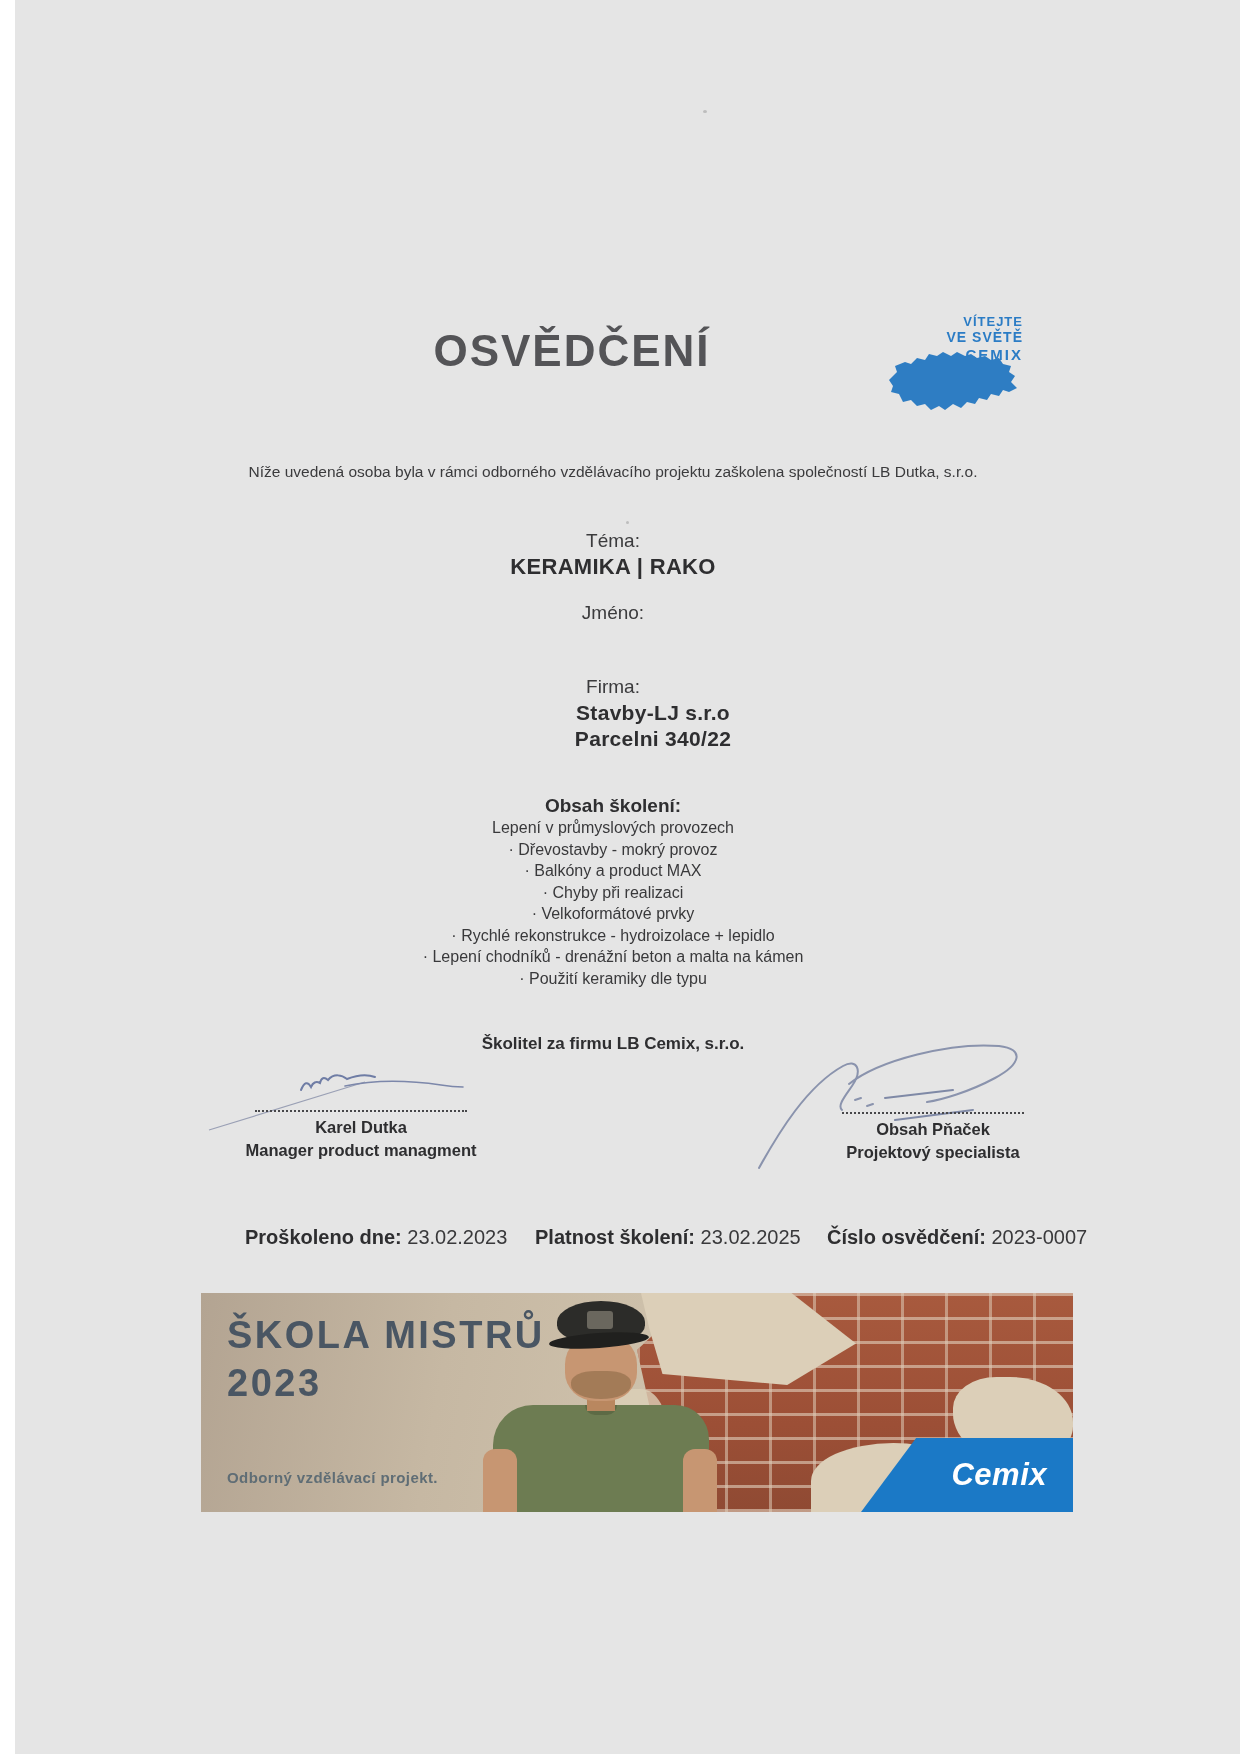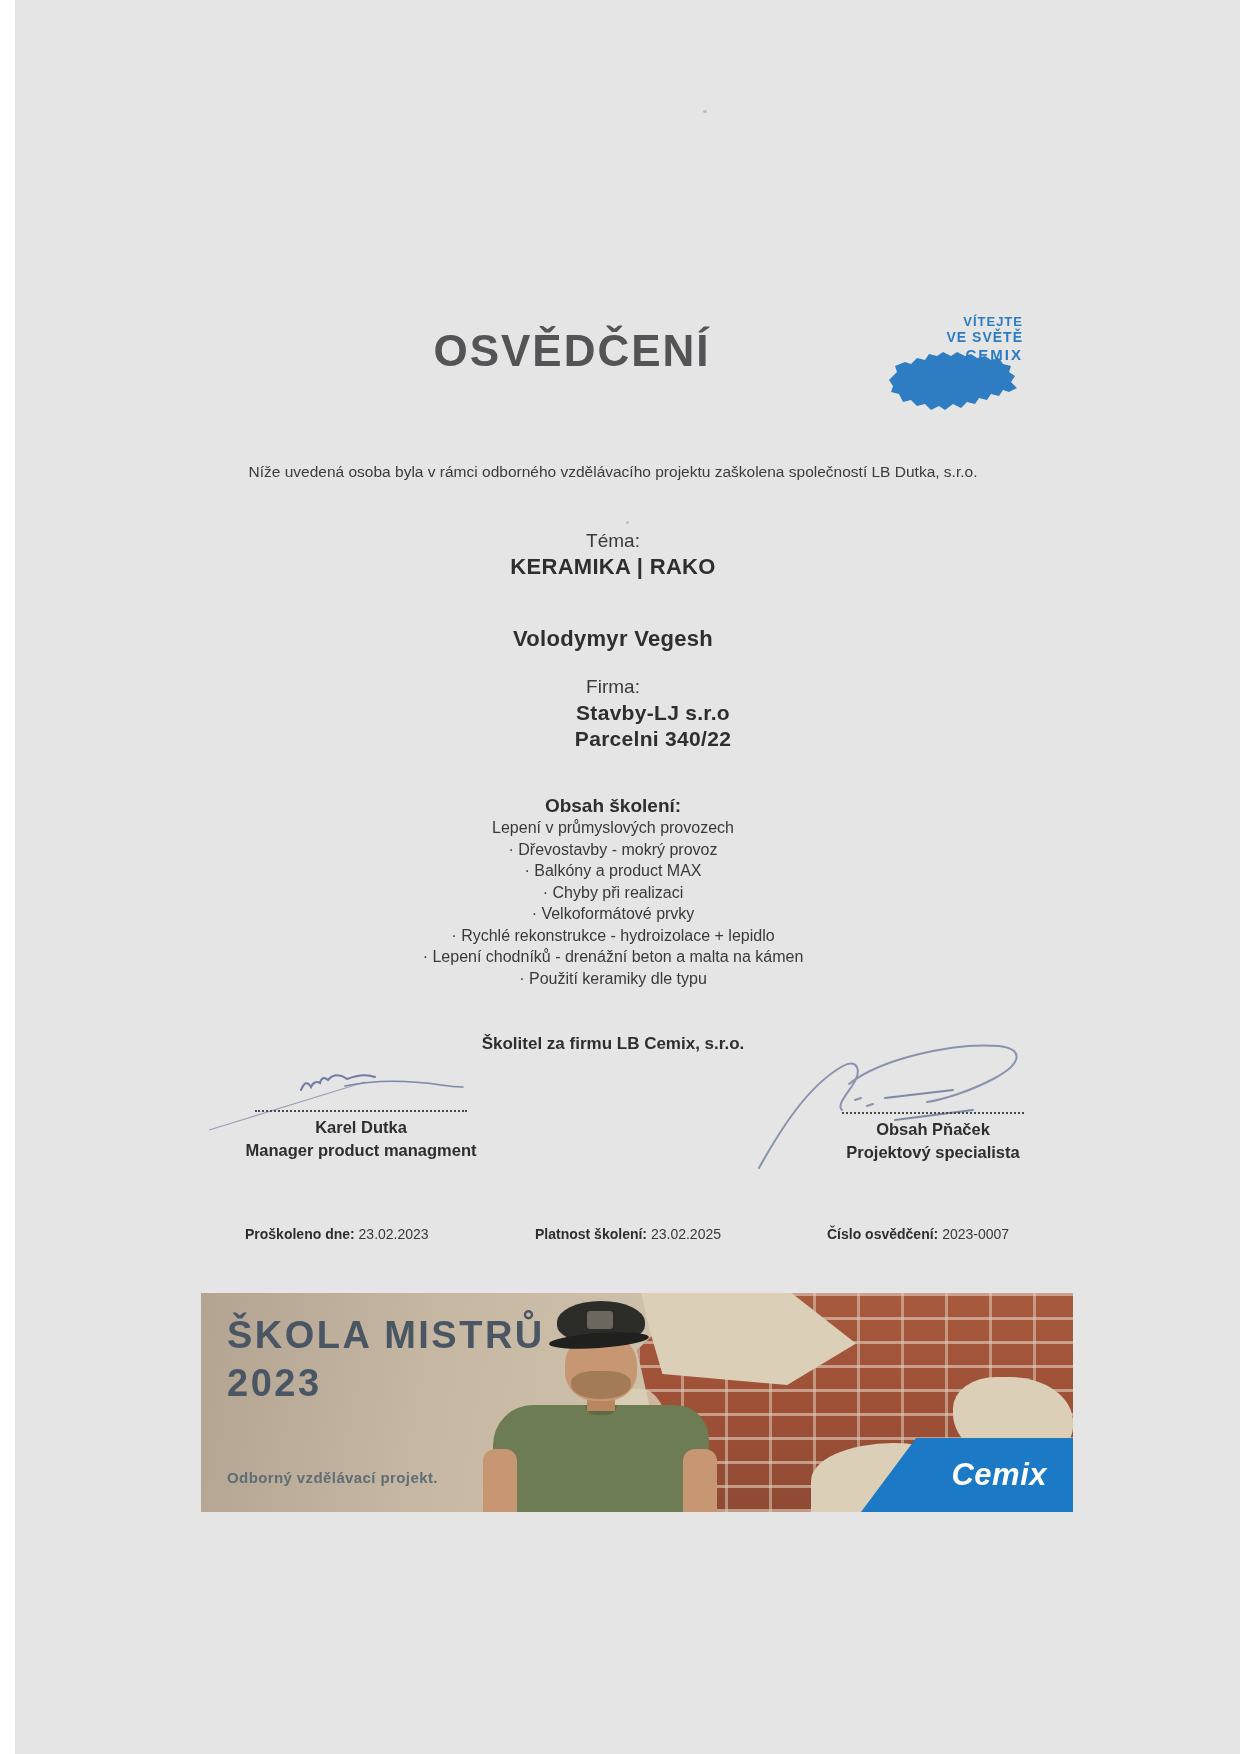--- a/index.html
+++ b/index.html
@@ -34,21 +34,21 @@
   .obsah-head{font-size:19px;font-weight:700;color:#2e2e30;}
   .obsah-items{line-height:21.5px;font-size:16px;color:#39393b;}
 
   .trainer{top:1034px;font-size:17px;font-weight:700;color:#2e2e30;}
 
   .sig-block{width:300px;text-align:center;}
   .sig-line{border-bottom:2px dotted #47474a;height:0;}
   .sig-name{font-size:16.5px;font-weight:700;color:#2e2e30;margin-top:6px;}
   .sig-role{font-size:16.5px;font-weight:700;color:#2e2e30;margin-top:4px;}
 
-  .footer-item{top:1226px;font-size:14px;white-space:nowrap;}
+  .footer-item{top:1226px;font-size:20px;white-space:nowrap;}
   .footer-item .lbl{font-weight:700;color:#2e2e30;}
   .footer-item .val{font-weight:400;color:#39393b;}
 
   
   .banner{
     top:1293px;left:186px;width:872px;height:219px;overflow:hidden;
     background:linear-gradient(100deg,#b3a492 0%,#c6b8a3 28%,#cfc2ac 55%,#c3b29c 70%);
   }
   .brick{
     position:absolute;right:0;top:0;width:50%;height:100%;
@@ -104,21 +104,21 @@
   </div>
   <svg class="abs logo-map" viewBox="0 0 140 78" aria-hidden="true">
     <path fill="#2e7dc3" d="M8,36 L16,28 L14,22 L24,18 L30,20 L36,14 L44,16 L48,10 L56,12 L62,8 L70,12 L76,8 L84,12 L90,10 L96,14 L104,12 L110,16 L118,14 L122,20 L130,22 L128,28 L134,32 L130,38 L136,44 L128,48 L122,46 L118,52 L110,50 L106,56 L98,54 L94,60 L86,58 L80,64 L72,60 L64,66 L58,62 L50,66 L44,60 L36,62 L30,56 L22,58 L18,50 L10,48 L12,42 Z"></path>
   </svg>
 
   <div class="abs center-col intro">Níže uvedená osoba byla v rámci odborného vzdělávacího projektu zaškolena společností LB Dutka, s.r.o.</div>
 
   <div class="abs center-col sec-label" style="top:530px;">Téma:</div>
   <div class="abs center-col sec-value" style="top:554px;">KERAMIKA | RAKO</div>
 
-  <div class="abs center-col sec-value" style="top:626px;">Volodymyr Vegesh</div>
+  <div class="abs center-col sec-label" style="top:602px;">Jméno:</div>
 
   <div class="abs center-col sec-label" style="top:676px;">Firma:</div>
   <div class="abs center-col sec-value firma-lines" style="top:700px;font-size:21px;">
     <div>Stavby-LJ s.r.o</div>
     <div>Parcelni 340/22</div>
   </div>
 
   <div class="abs center-col obsah-head" style="top:795px;">Obsah školení:</div>
   <div class="abs center-col obsah-items" style="top:817px;">
     <div>Lepení v průmyslových provozech</div>

